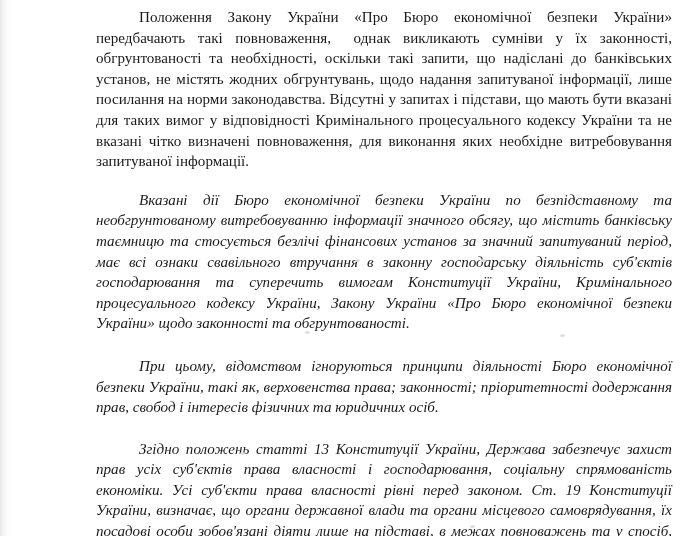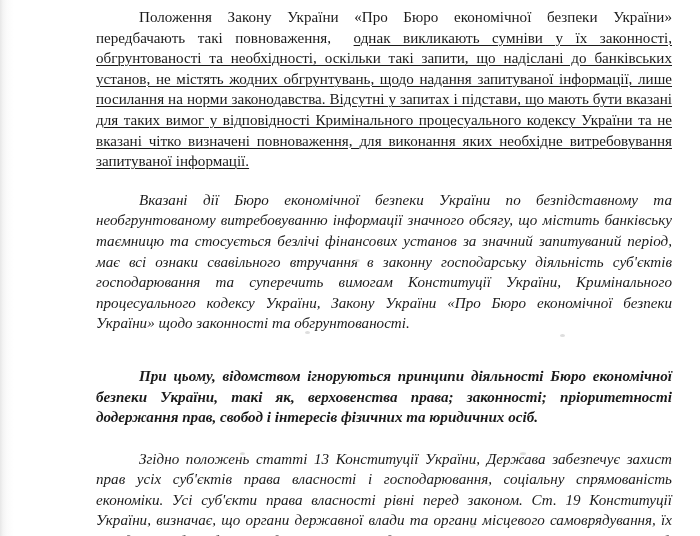--- a/index.html
+++ b/index.html
@@ -41,25 +41,24 @@
     hyphens: none;
     -webkit-hyphens: none;
   }
 
   p.italic {
     font-style: italic;
   }
 
   p.gap-1  { margin-top: 0; }
   p.gap-2  { margin-top: 18px; }
-  p.gap-3  { margin-top: 32px; font-weight: bold; }
+  p.gap-3  { margin-top: 22px; }
   p.gap-4  { margin-top: 21px; }
 
   .u {
-    text-decoration: underline;
     text-decoration-thickness: 1px;
     text-underline-offset: 2px;
     margin-left: 10px;
   }
 
   
   .speckle {
     position: absolute;
     background: #dedede;
     border-radius: 50%;

